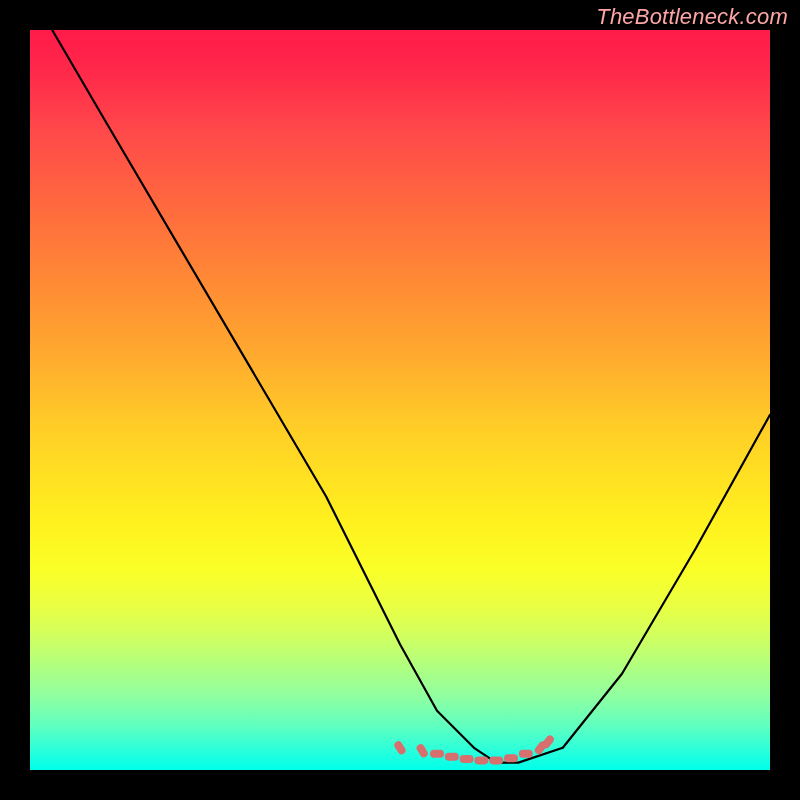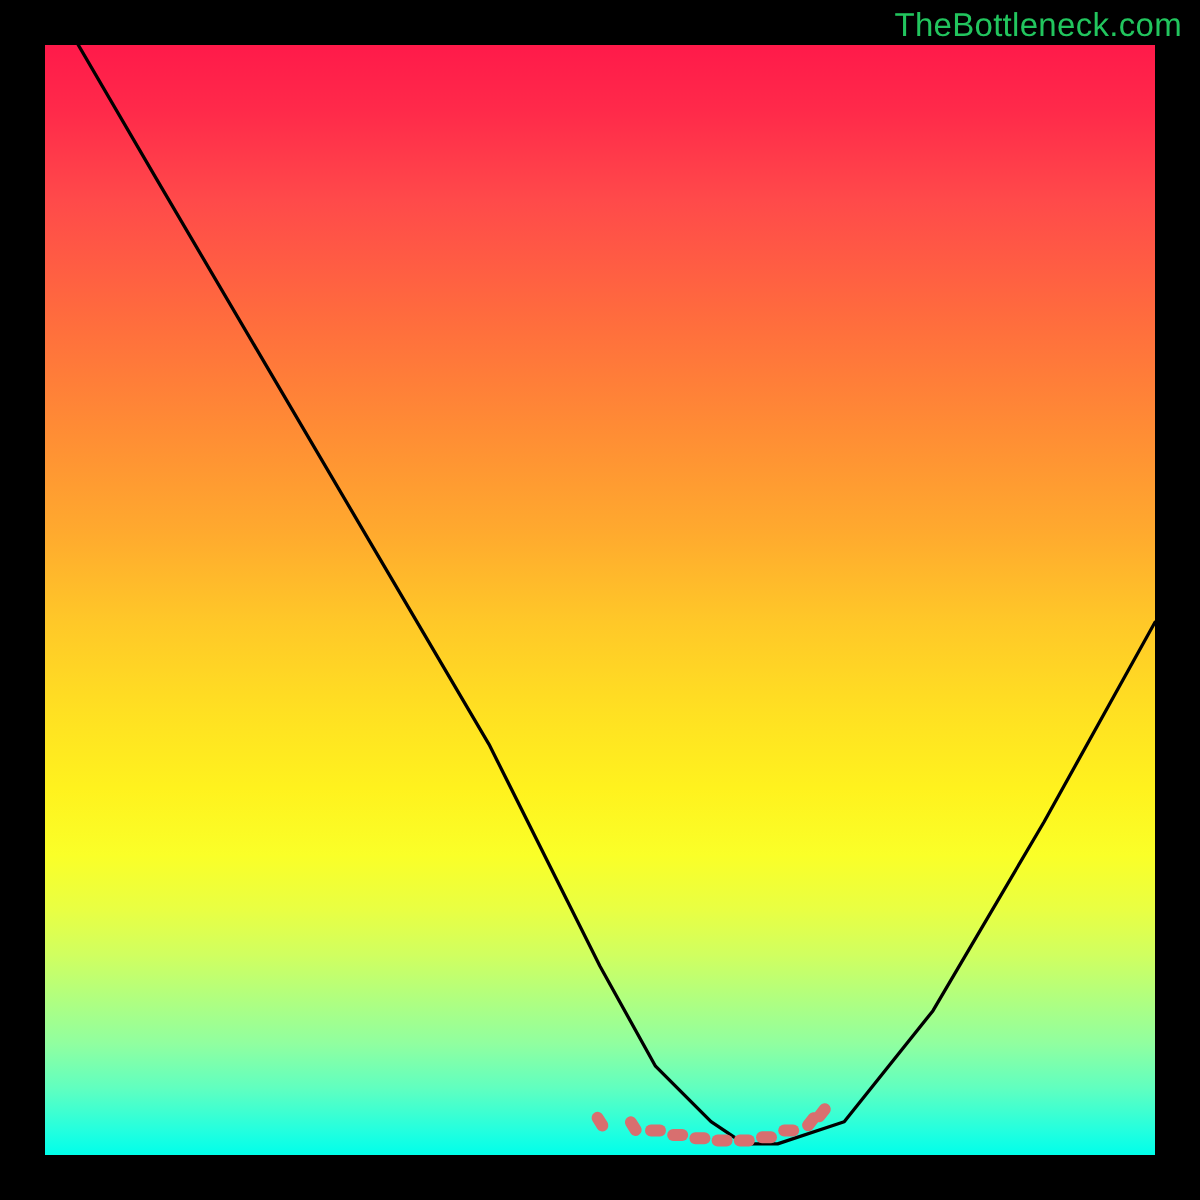--- a/index.html
+++ b/index.html
@@ -8,25 +8,26 @@
     height: 800px;
     overflow: hidden;
     font-family: Arial, sans-serif;
     position: relative;
     background: #000;
   }
   .watermark {
     position: absolute;
     top: 4px;
     right: 12px;
-    color: #22c55e;
+    color: #fca5a5;
     font-size: 22px;
     font-weight: 500;
     z-index: 10;
     letter-spacing: 0.2px;
+    font-style: italic;
   }
   .frame {
     position: absolute;
     left: 0;
     top: 0;
     width: 800px;
     height: 800px;
     background: #000;
   }
   .plot-area {

